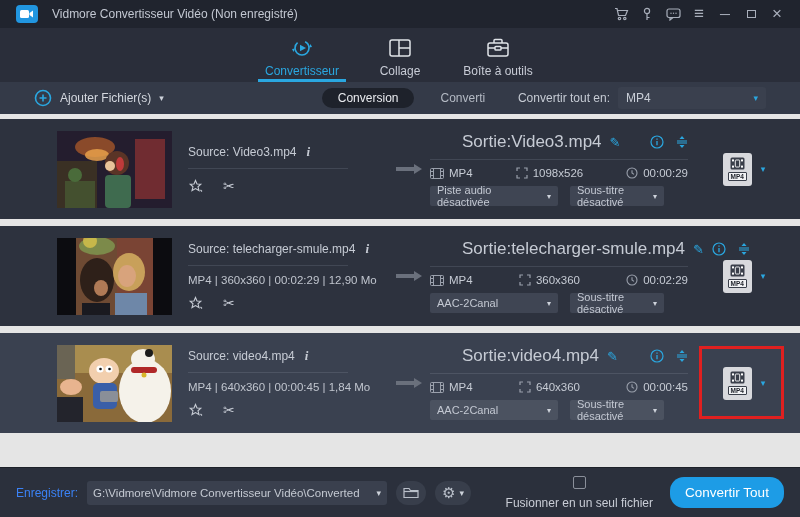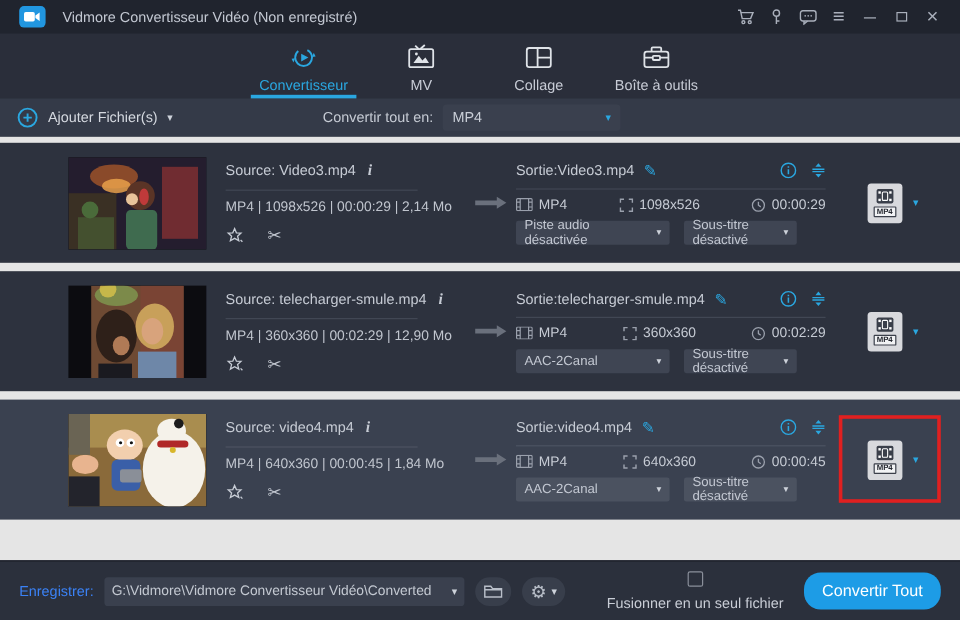--- a/index.html
+++ b/index.html
@@ -19,21 +19,21 @@
 
   
   .nav { height:54px; background:#2a2e3a; display:flex; justify-content:center; align-items:flex-end; gap:6px; }
   .nav-tab { position:relative; width:92px; height:54px; display:flex; flex-direction:column;
              align-items:center; justify-content:center; gap:4px; padding-top:4px; }
   .nav-tab .tab-label { font-size:12px; color:#c8ccd6; white-space:nowrap; }
   .nav-tab.active .tab-label { color:#2aa7e0; }
   .nav-tab.active .underline { position:absolute; bottom:0; left:2px; right:2px; height:3px; background:#2aa7e0; }
 
   
-  .toolbar { height:32px; background:#343a48; display:flex; align-items:center; padding:0 14px; }
+  .toolbar { height:32px; background:#343a48; display:flex; align-items:center; padding:0 34px; }
   .tb-left { display:flex; align-items:center; gap:8px; width:255px; }
   .tb-left .add-label { font-size:12px; color:#d4d8df; }
   .caret { font-size:9px; color:#cdd2da; }
   .caret.cyan { color:#2aa7e0; }
   .tb-center { flex:1; display:flex; align-items:center; justify-content:center; gap:26px; }
   .pill { background:#1e222b; border-radius:11px; padding:3px 16px; font-size:12px; color:#e8eaee; }
   .pill-inactive { font-size:12px; color:#b4bac4; }
   .tb-right { display:flex; align-items:center; gap:8px; }
   .tb-right .cta-label { font-size:12px; color:#c6cbd4; }
   .mini-select { width:148px; height:22px; background:#3a404e; border-radius:3px; display:flex;
@@ -49,21 +49,21 @@
   .src-title { display:flex; align-items:center; gap:10px; font-size:12px; color:#c6cbd4; white-space:nowrap; }
   .info-i { font-style:italic; font-family:"Liberation Serif", serif; font-weight:bold; font-size:13px; color:#c6cbd4; }
   .hdiv { height:1px; background:#414754; margin:8px 0; width:160px; }
   .row.hl .hdiv { background:#4d5463; }
   .src-meta { font-size:11.5px; color:#c0c5ce; white-space:nowrap; }
   .src-actions { display:flex; gap:20px; margin-top:9px; align-items:center; color:#c6cbd4; }
   .scissors { font-size:14px; color:#c6cbd4; }
   .flow-arrow { width:42px; flex:none; display:flex; justify-content:center; }
   .out-block { width:258px; flex:none; }
   .out-title-line { display:flex; align-items:center; gap:8px; }
-  .out-name { font-size:12px; color:#c6cbd4; white-space:nowrap; }
+  .out-name { font-size:17px; color:#c6cbd4; white-space:nowrap;margin-left:32px; }
   .pencil { color:#2aa7e0; font-size:13px; }
   .out-title-icons { margin-left:auto; display:flex; gap:12px; align-items:center; }
   .out-div { height:1px; background:#414754; margin:7px 0; }
   .row.hl .out-div { background:#4d5463; }
   .out-meta { display:flex; justify-content:space-between; align-items:center; font-size:11.5px; color:#c6cbd4; }
   .meta-item { display:flex; align-items:center; gap:5px; }
   .out-drops { display:flex; gap:12px; margin-top:7px; }
   .drop { height:20px; background:#3f4553; border-radius:2px; display:flex; align-items:center;
           padding:0 7px; font-size:11px; color:#c3c8d2; }
   .row.hl .drop { background:#4b5260; }
@@ -142,29 +142,20 @@
       <circle cx="13" cy="12" r="7" fill="none" stroke="#2aa7e0" stroke-width="1.6" stroke-dasharray="28 8"></circle>
       <path d="M11 8.8 L17 12 L11 15.2 Z" fill="#2aa7e0"></path>
       <path d="M21.5 8 l1.5 3 l-3 0.4 Z" fill="#2aa7e0"></path>
         <path d="M4.5 16 l-1.5-3 l3-0.4 Z" fill="#2aa7e0"></path>
     </svg>
     <span class="tab-label">Convertisseur</span>
     <span class="underline"></span>
   </div>
   <div class="nav-tab">
     <svg width="26" height="24" viewBox="0 0 26 24" fill="none" stroke="#dfe3e8" stroke-width="1.5">
-      <path d="M8 2 L11 5 M16 1.5 L12 5"></path>
-        <rect x="3" y="5" width="20" height="15" rx="1.5"></rect>
-      <path d="M6.5 16.5 L11 10.5 L14 14.5 L16.5 12 L19.5 16.5 Z" fill="#dfe3e8" stroke="none"></path>
-      <circle cx="9" cy="9" r="1.2" fill="#dfe3e8" stroke="none"></circle>
-    </svg>
-    <span class="tab-label">MV</span>
-  </div>
-  <div class="nav-tab">
-    <svg width="26" height="24" viewBox="0 0 26 24" fill="none" stroke="#dfe3e8" stroke-width="1.5">
       <rect x="3" y="4" width="20" height="16" rx="2"></rect>
         <path d="M12 4 V20 M12 12 H23"></path>
     </svg>
     <span class="tab-label">Collage</span>
   </div>
   <div class="nav-tab">
     <svg width="26" height="24" viewBox="0 0 26 24" fill="none" stroke="#dfe3e8" stroke-width="1.5">
       <rect x="3" y="7" width="20" height="13" rx="2"></rect>
         <path d="M9 7 V4.5 Q9 3.5 10 3.5 H16 Q17 3.5 17 4.5 V7"></path>
       <path d="M3 12 H10 M16 12 H23"></path>
@@ -175,20 +166,24 @@
 </div>
 
 <div class="toolbar">
   <div class="tb-left">
     <svg width="18" height="18" viewBox="0 0 18 18">
       <circle cx="9" cy="9" r="7.5" fill="none" stroke="#2aa7e0" stroke-width="1.6"></circle>
       <path d="M9 5.5 V12.5 M5.5 9 H12.5" stroke="#2aa7e0" stroke-width="1.6"></path>
     </svg>
     <span class="add-label">Ajouter Fichier(s)</span>
     <span class="caret">▾</span>
+  </div>
+  <div class="tb-center">
+    <span class="pill">Conversion</span>
+    <span class="pill-inactive">Converti</span>
   </div>
   <div class="tb-right">
     <span class="cta-label">Convertir tout en:</span>
     <div class="mini-select">
       <span>MP4</span>
       <span class="caret cyan">▾</span>
     </div>
   </div>
 </div>
 
@@ -209,21 +204,20 @@
         <rect x="8" y="50" width="30" height="27" fill="#44502f"></rect>
         <circle cx="18" cy="44" r="7" fill="#4a6b3a"></circle>
       </svg>
     </div>
     <div class="src-block">
       <div class="src-title">
         <span>Source: Video3.mp4</span>
         <span class="info-i">i</span>
       </div>
       <div class="hdiv"></div>
-      <div class="src-meta">MP4 | 1098x526 | 00:00:29 | 2,14 Mo</div>
       <div class="src-actions">
         <svg width="15" height="15" viewBox="0 0 15 15">
           <path d="M7.5 1.5 L9 5 L12.8 5.2 L10 7.8 L11 11.6 L7.5 9.6 L4 11.6 L5 7.8 L2.2 5.2 L6 5 Z" fill="none" stroke="#c6cbd4" stroke-width="1.1"></path>
           <path d="M12.5 11 L14 12.5" stroke="#c6cbd4" stroke-width="1.1"></path>
         </svg>
         <span class="scissors">✂</span>
       </div>
     </div>
     <div class="flow-arrow">
       <svg width="30" height="14" viewBox="0 0 30 14">

